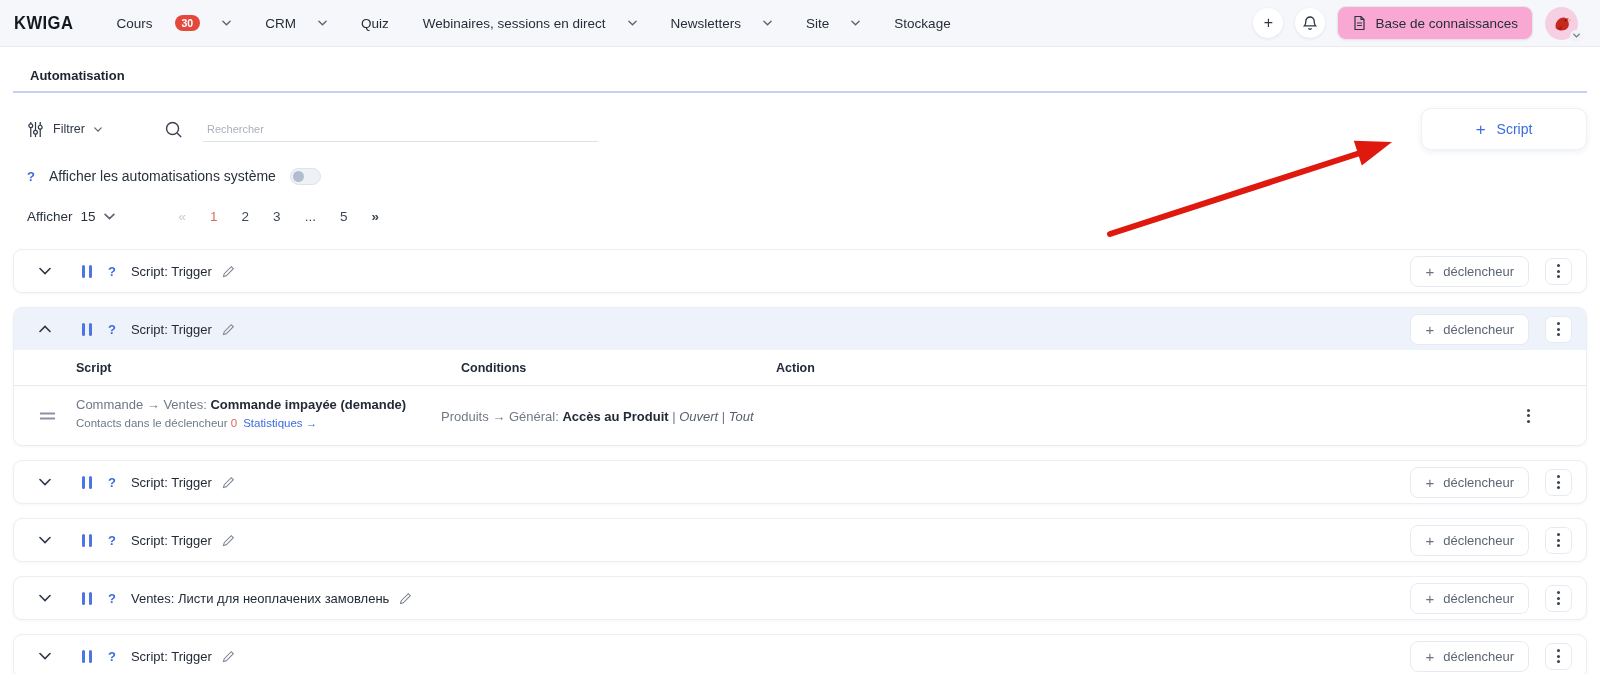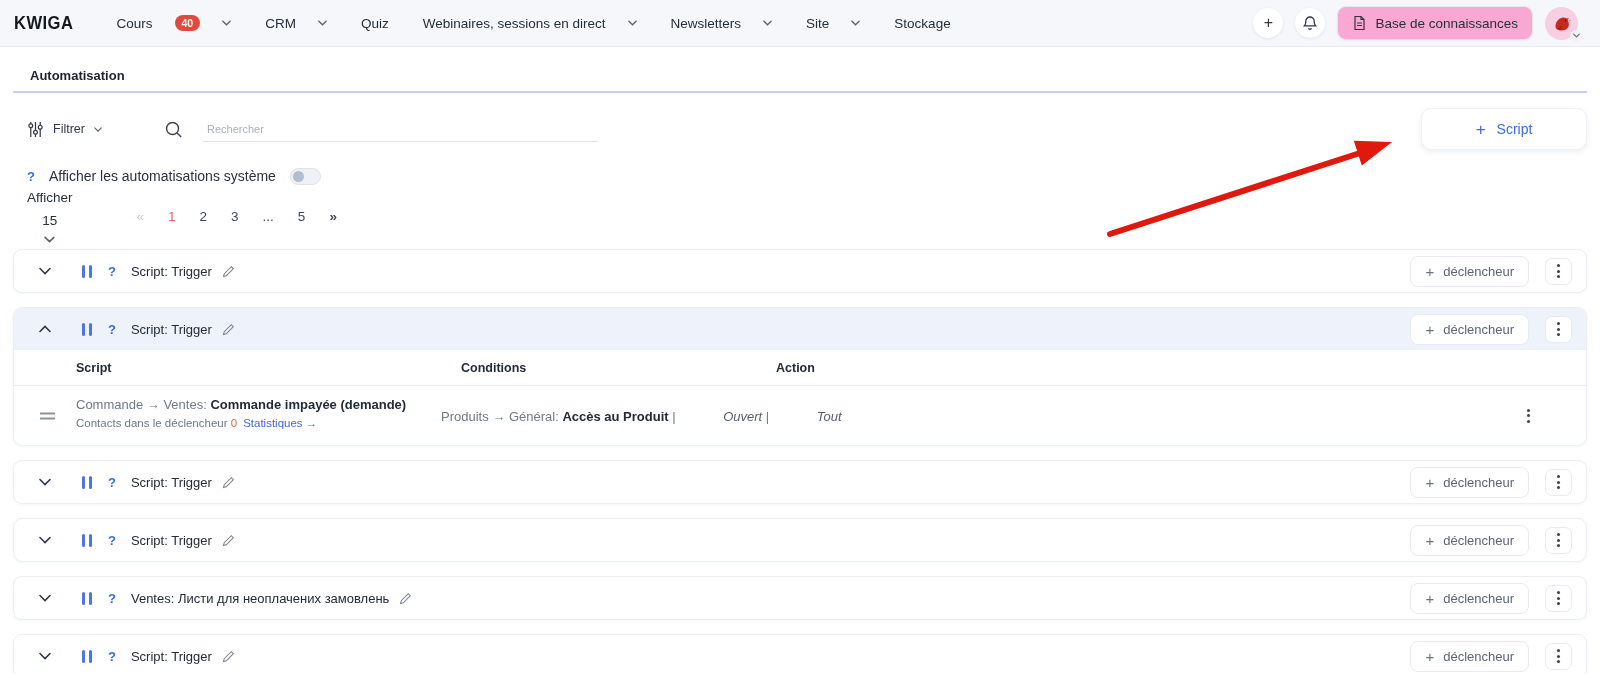--- a/index.html
+++ b/index.html
@@ -51,21 +51,21 @@
   
   .toggle-row { margin:14px 0 0 27px; display:flex; align-items:center; gap:14px; height:22px;}
   .help-q { color:#3b6be1; font-weight:bold; font-size:13px; cursor:pointer;}
   .toggle-label { font-size:14px; color:#29313d; font-weight:500;}
   .switch { width:31px; height:17px; background:#eef1f5; border:1px solid #dde2e9;
             border-radius:9px; position:relative; cursor:pointer;}
   .switch .knob { position:absolute; left:2px; top:2px; width:11px; height:11px;
                   border-radius:50%; background:#b3bdce;}
   
   .pager-row { margin:17px 0 0 27px; display:flex; align-items:center; height:24px; font-size:13.5px;}
-  .show-group { display:flex; align-items:center; gap:8px; color:#29313d; cursor:pointer;flex-direction:column;}
+  .show-group { display:flex; align-items:center; gap:8px; color:#29313d; cursor:pointer;}
   .pager { display:flex; align-items:center; gap:24px; margin-left:64px; color:#3d4756;}
   .pager span { cursor:pointer; }
   .pg-prev { color:#c4cad4; }
   .pg-active { color:#e2695a; }
   .pg-next { font-weight:bold; }
   
   .rows { margin:21px 13px 0; }
   .card { background:#fff; border:1px solid #ebeef3; border-radius:9px;
           box-shadow:0 1px 3px rgba(50,70,120,.05); margin-bottom:14px; overflow:hidden;}
   .row-head { height:42px; display:flex; align-items:center; padding:0 14px 0 25px;}
@@ -98,34 +98,34 @@
   .drag-handle i { width:15px; height:2px; background:#8a93a1; display:block;}
   .cell-script { position:absolute; left:62px; top:11px; }
   .cell-line1 { font-size:13px; color:#6f7987;}
   .cell-line1 b { color:#232b37; font-weight:bold;}
   .cell-line2 { font-size:11.5px; color:#6f7987; margin-top:5px;}
   .count { color:#e0694f; }
   .link { color:#3b6be1; cursor:pointer; margin-left:6px;}
   .cell-cond { position:absolute; left:427px; top:50%; transform:translateY(-50%);
                font-size:13px; color:#6f7987;}
   .cell-cond b { color:#232b37; }
-  .cell-cond .it { font-style:italic; color:#565f6c;margin-left:44px;}
+  .cell-cond .it { font-style:italic; color:#565f6c;}
   
   .overlay { position:absolute; left:0; top:0; width:1600px; height:674px;
              pointer-events:none; z-index:50;}
 </style>
 </head>
 <body>
 
 <div class="topnav">
   <div class="logo">KWIGA</div>
 
   <div class="nav-item">
     <span>Cours</span>
-    <span class="nav-badge">40</span>
+    <span class="nav-badge">30</span>
     <span class="chev">
         <svg width="9" height="6" viewBox="0 0 10 6">
           <path d="M1 1l4 4 4-4" fill="none" stroke="currentColor" stroke-width="1.5" stroke-linecap="round"></path>
         </svg>
       </span>
   </div>
   <div class="nav-item">
     <span>CRM</span>
     <span class="chev">
         <svg width="9" height="6" viewBox="0 0 10 6">

